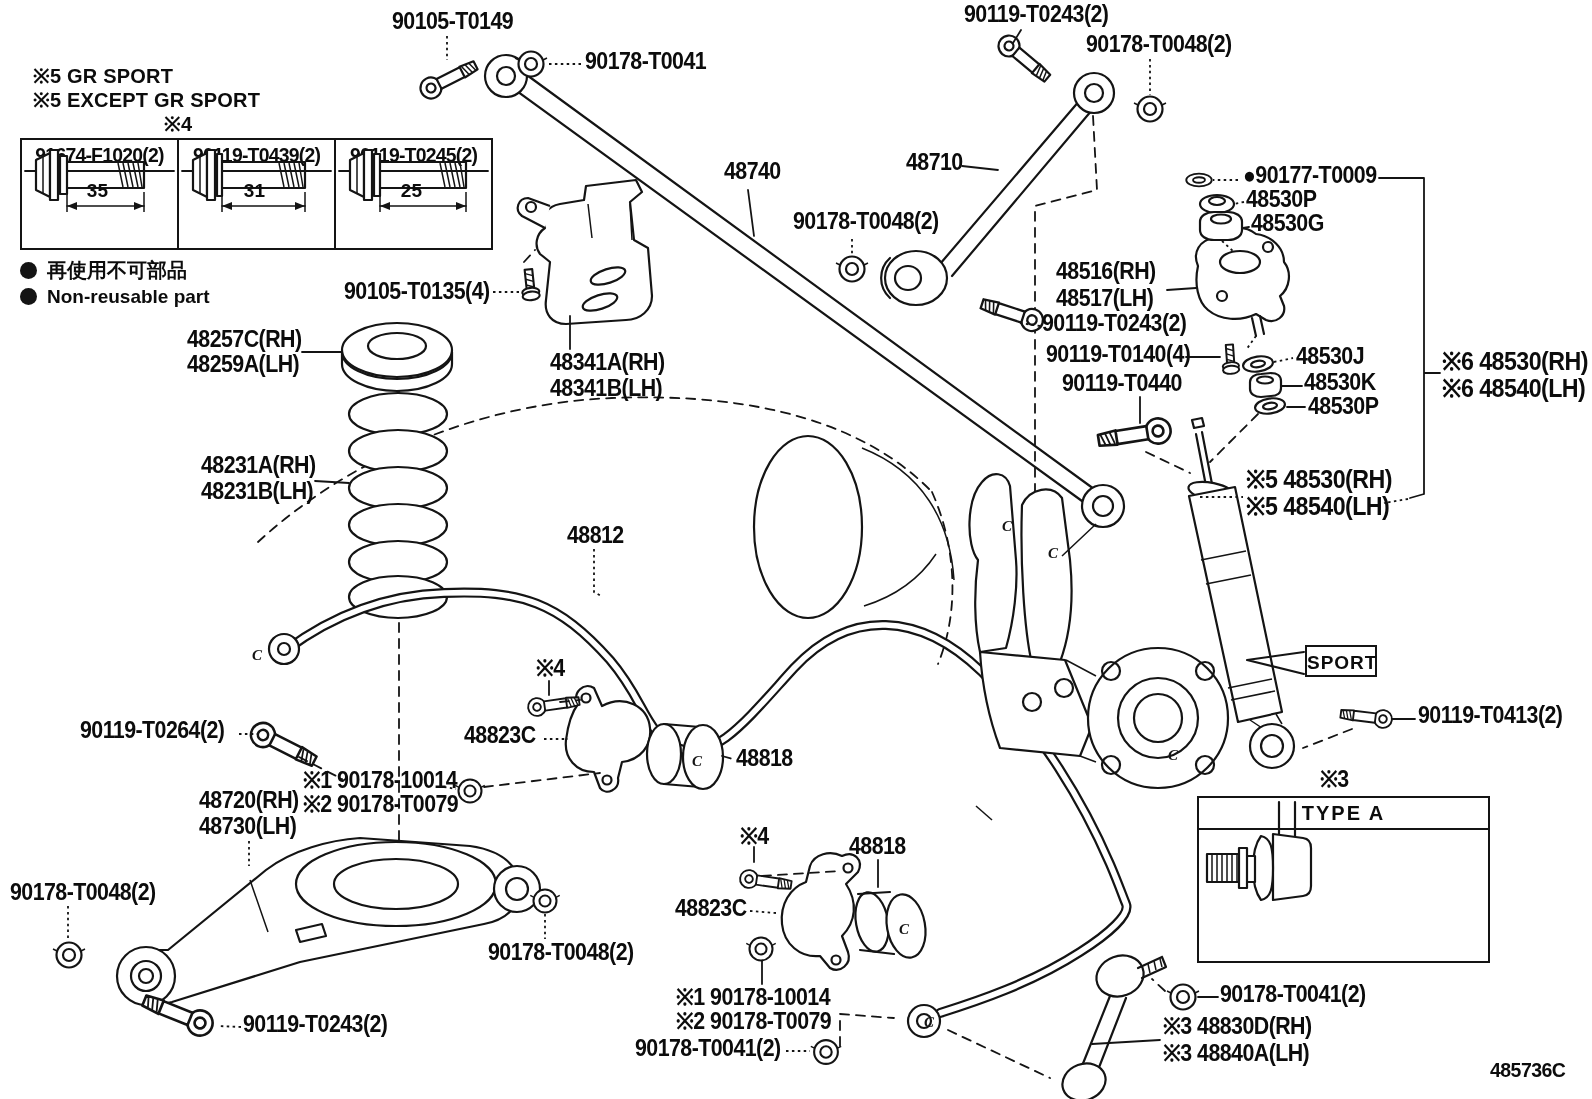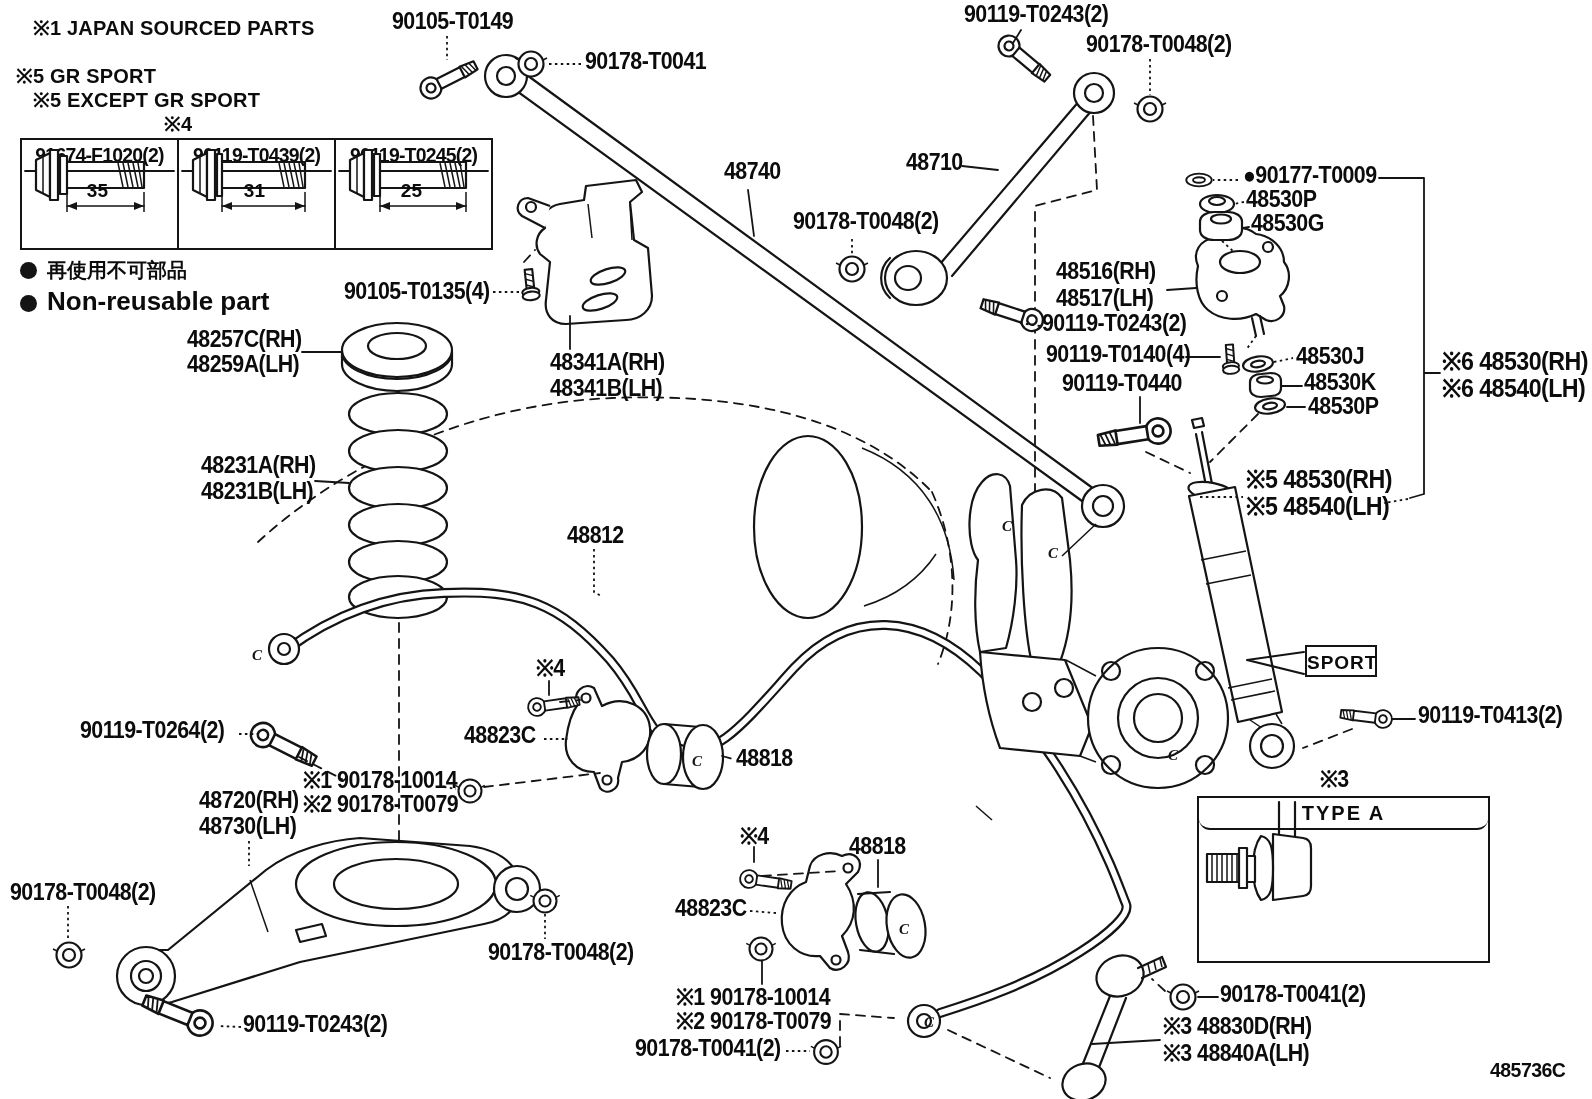--- a/index.html
+++ b/index.html
@@ -25,21 +25,21 @@
   .pcol{flex:1;border-right:2.5px solid #141414;position:relative;}
   .pcol:last-child{border-right:none;}
   .phead{height:30px;border-bottom:2.5px solid #141414;text-align:center;font-weight:bold;font-size:20px;
        letter-spacing:-0.8px;line-height:30px;transform:scaleX(.97);transform-origin:center;}
   .plen{position:absolute;left:50%;top:40px;transform:translateX(-60%);font-weight:bold;font-size:19px;}
   .ttable{position:absolute;left:1197px;top:796px;width:293px;height:167px;border:2.5px solid #141414;
        display:flex;box-sizing:border-box;background:#fff;}
   .tcol{flex:1;border-right:2.5px solid #141414;position:relative;}
   .tcol:last-child{border-right:none;}
   .thead{height:30px;border-bottom:2.5px solid #141414;text-align:center;font-weight:bold;font-size:20px;
-       letter-spacing:2px;line-height:30px;border-radius:11px;}
+       letter-spacing:2px;line-height:30px;}
   .markbox{position:absolute;left:1305px;top:645px;width:72px;height:32px;border:2.6px solid #141414;
        text-align:center;font-weight:bold;font-size:19px;letter-spacing:1px;line-height:32px;background:#fff;box-sizing:border-box;}
 </style>
 </head>
 <body>
 
 <div id="canvas">
 
   <svg id="art" width="1592" height="1099" viewBox="0 0 1592 1099">
     <defs>
@@ -245,22 +245,21 @@
     <path class="s" style="stroke-width:2" d="M 1304,652 L 1247,660 M 1304,674 L 1247,660"></path>
   <text x="252" y="660" class="cmark">C</text>
       <text x="692" y="766" class="cmark">C</text>
       <text x="899" y="934" class="cmark">C</text>
       <text x="924" y="1027" class="cmark">C</text>
       <text x="1002" y="531" class="cmark">C</text>
       <text x="1048" y="558" class="cmark">C</text>
       <text x="1168" y="760" class="cmark">C</text>
     </svg>
 
-  <div class="legend-line" style="left:33px;top:14px">※1 JAPAN SOURCED PARTS</div>
-  <div class="legend-line" style="left:16px;top:62px">※5 GR SPORT</div>
+  <div class="legend-line" style="left:33px;top:62px">※5 GR SPORT</div>
   <div class="legend-line" style="left:33px;top:86px">※5 EXCEPT GR SPORT</div>
 
   <div class="legend-line" style="left:164px;top:110px">※4</div>
   <div class="ptable">
     <div class="pcol">
       <div class="phead">91674-F1020(2)</div>
       <svg width="157" height="78" viewBox="0 0 157 78">
         <path class="f" d="M 14,20 L 28,13 L 28,57 L 14,50 Z"></path>
           <path class="thin" d="M 21,16 L 21,53"></path>
         <path class="f" d="M 28,10 h 8 v 50 h -8 z M 38,16 h 7 v 38 h -7 z"></path>
@@ -298,21 +297,21 @@
         <path class="s" style="stroke-width:1.6" d="M 44,66 H 130"></path>
         <path d="M 44,66 l 10,-4 v 8 z M 130,66 l -10,-4 v 8 z" fill="#141414"></path>
       </svg>
       <span class="plen">25</span>
     </div>
   </div>
 
   <div class="note-line" style="left:20px;top:257px">
     <span class="dot"></span><span>再使用不可部品</span>
   </div>
-  <div class="note-line" style="left:20px;top:286px;font-size:26px">
+  <div class="note-line" style="left:20px;top:286px;font-size:19px">
     <span class="dot"></span><span>Non-reusable part</span>
   </div>
 
   <div class="ttable">
     <div class="tcol">
       <div class="thead">TYPE A</div>
       <svg width="146" height="135" viewBox="0 0 146 135">
         <path class="s" d="M 80,4 V 37 M 96,4 V 39"></path>
         <path class="f" d="M 74,36 L 104,40 Q 112,41 112,50 V 88 Q 112,97 104,98 L 74,102 Z"></path>
         <path class="f" d="M 62,38 C 72,40 74,50 74,70 C 74,90 72,100 62,102 C 56,94 54,84 54,70 C 54,56 56,46 62,38 Z"></path>

